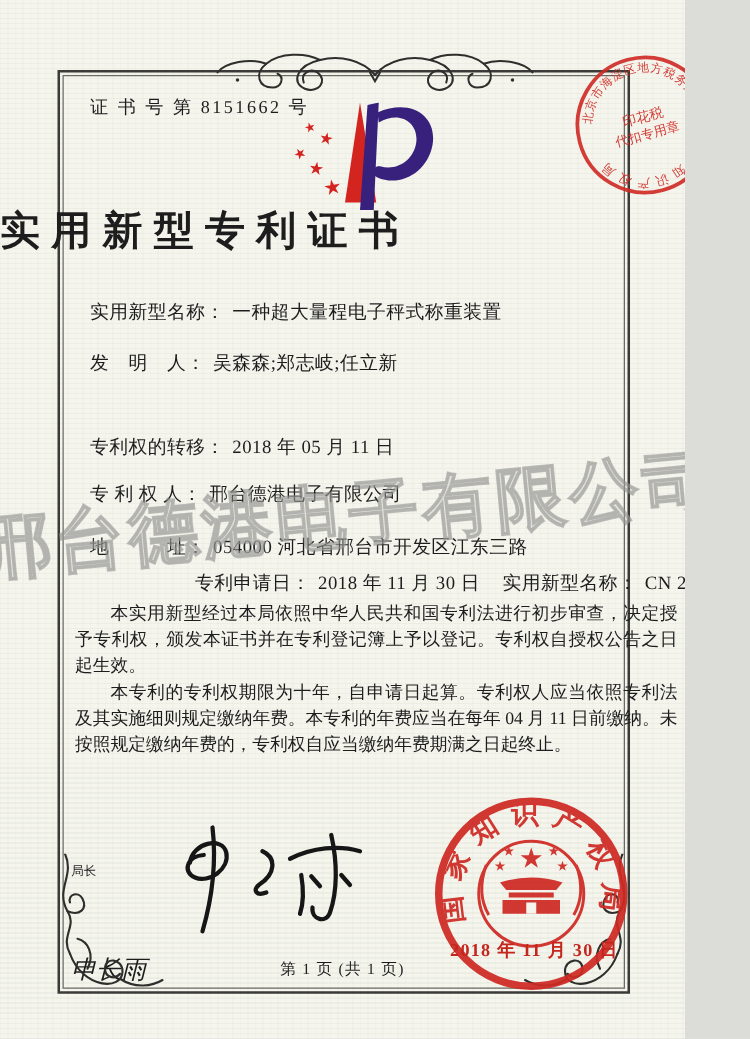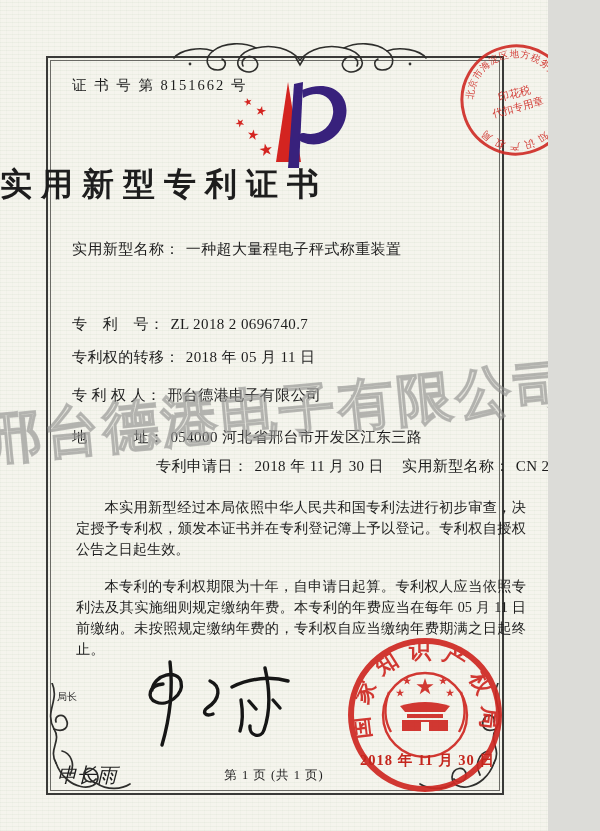--- a/index.html
+++ b/index.html
@@ -35,21 +35,21 @@
   .field-row{
     position:absolute;left:72px;z-index:2;white-space:nowrap;
     font-size:15px;letter-spacing:0.4px;text-align:center;
   }
   .field-value{margin-left:6px;}
   .grant-no-group{position:absolute;left:330px;top:0;white-space:nowrap;}
   .body-text{
     position:absolute;left:60px;width:482px;top:481px;z-index:2;
     font-size:14.2px;line-height:21px;text-align:justify;
   }
-  .body-text p{margin:16px;text-indent:2em;}
+  .body-text p{margin:0;text-indent:2em;}
   .watermark{
     position:absolute;left:-16px;top:372px;width:660px;z-index:5;
     font-size:56px;font-weight:bold;letter-spacing:3px;white-space:nowrap;
     transform:rotate(-5.3deg);
     color:rgba(185,185,182,0.30);
     -webkit-text-stroke:1.2px rgba(140,140,138,0.55);
     pointer-events:none;
   }
   .commissioner-title{position:absolute;left:57px;top:690px;font-size:10px;z-index:2;}
   .commissioner-name{position:absolute;left:57px;top:762px;font-size:20px;z-index:2;font-style:italic;}
@@ -123,42 +123,42 @@
       <path transform="translate(25,53) scale(5.6) rotate(8)" d="M0,-1 L0.588,0.809 L-0.951,-0.309 L0.951,-0.309 L-0.588,0.809 Z"></path>
       <path transform="translate(38,68) scale(6.6) rotate(-10)" d="M0,-1 L0.588,0.809 L-0.951,-0.309 L0.951,-0.309 L-0.588,0.809 Z"></path>
     </g>
   </svg>
 
   <div class="cert-title">实用新型专利证书</div>
 
   <div class="field-row" style="top:240px">
     <span class="field-label">实用新型名称：</span><span class="field-value">一种超大量程电子秤式称重装置</span>
   </div>
-  <div class="field-row" style="top:315px">
-    <span class="field-label">专　利　号：</span><span class="field-value">ZL 2018 2 0696740.7</span>
+  <div class="field-row" style="top:281px">
+    <span class="field-label">发　明　人：</span><span class="field-value">吴森森;郑志岐;任立新</span>
   </div>
   <div class="field-row" style="top:348px">
     <span class="field-label">专利权的转移：</span><span class="field-value">2018 年 05 月 11 日</span>
   </div>
   <div class="field-row" style="top:386px">
     <span class="field-label">专 利 权 人：</span><span class="field-value">邢台德港电子有限公司</span>
   </div>
   <div class="field-row" style="top:428px">
     <span class="field-label">地　　　址：</span><span class="field-value">054000  河北省邢台市开发区江东三路</span>
   </div>
   <div class="field-row" style="top:457px;right:80px">
     <span class="field-label">专利申请日：</span><span class="field-value">2018 年 11 月 30 日</span>
     <span class="grant-no-group">
       <span class="field-label">实用新型名称：</span><span class="field-value">CN 208171416 U</span>
     </span>
   </div>
 
   <div class="body-text">
     <p>本实用新型经过本局依照中华人民共和国专利法进行初步审查，决定授予专利权，颁发本证书并在专利登记簿上予以登记。专利权自授权公告之日起生效。</p>
-    <p>本专利的专利权期限为十年，自申请日起算。专利权人应当依照专利法及其实施细则规定缴纳年费。本专利的年费应当在每年 05 月 11 日前缴纳。未按照规定缴纳年费的，专利权自应当缴纳年费期满之日起终止。</p>
+    <p>本专利的专利权期限为十年，自申请日起算。专利权人应当依照专利法及其实施细则规定缴纳年费。本专利的年费应当在每年 04 月 11 日前缴纳。未按照规定缴纳年费的，专利权自应当缴纳年费期满之日起终止。</p>
   </div>
 
   <div class="watermark">邢台德港电子有限公司</div>
 
   <div class="commissioner-title">局长</div>
   <div class="commissioner-name">申长雨</div>
 
   <svg class="signature" viewBox="0 0 190 96" aria-hidden="true">
     <g stroke="#161616" fill="none" stroke-width="3.4" stroke-linecap="round" stroke-linejoin="round">
       <path d="M34,34 C36,18 60,13 63,26 C66,39 49,51 38,46 C28,42 31,29 45,28"></path>

